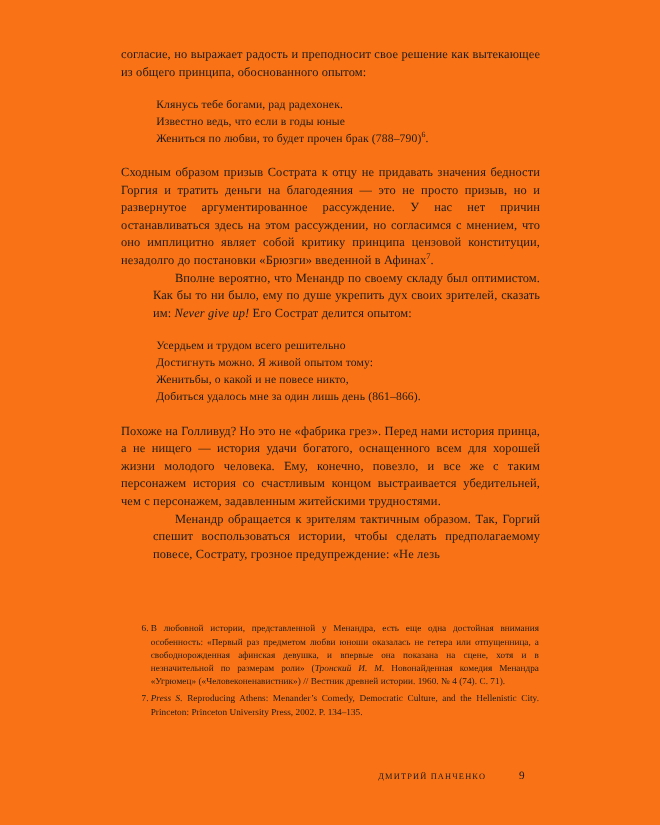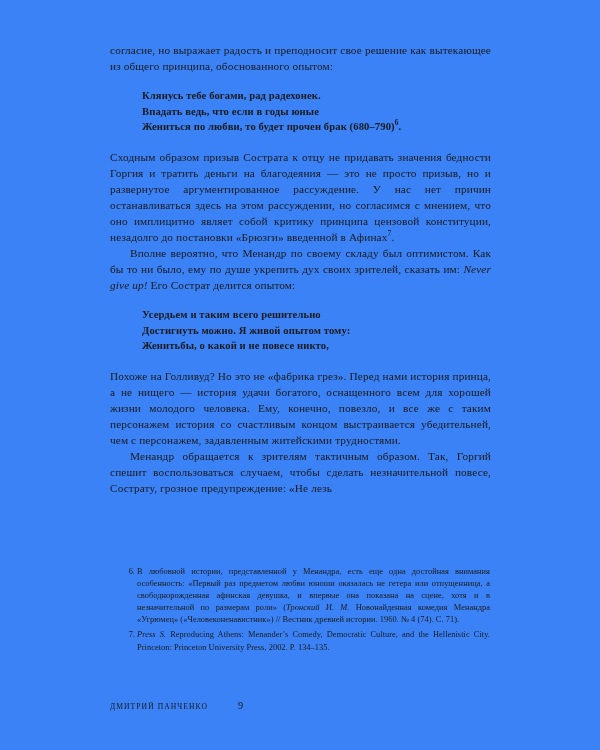--- a/index.html
+++ b/index.html
@@ -14,21 +14,21 @@
     position: relative;
     overflow: hidden;
     font-family: "Liberation Serif", "DejaVu Serif", serif;
     color: #1a1a1a;
     -webkit-font-smoothing: antialiased;
   }
 
   .page {
     position: absolute;
     inset: 0;
-    background: #3b82f6;
+    background: #f97316;
   }
 
   .content {
     position: absolute;
     left: 110px;
     top: 42px;
     width: 381px;
   }
 
   
@@ -36,31 +36,30 @@
     font-size: 11.3px;
     line-height: 16.05px;
     text-align: justify;
     text-justify: inter-word;
     margin: 0;
     hyphens: manual;
     letter-spacing: 0.01em;
   }
   .para.first-flush { text-indent: 0; }
   .para.indent { text-indent: 20px; }
-  .para + .para { margin-top: 0; }
+  .para + .para { margin-top: 0; margin-left: 29px; }
 
   
   .verse {
     margin: 14px 0 14px 0;
     padding-left: 32px;
     font-size: 10.6px;
     line-height: 15.6px;
     text-align: left;
     letter-spacing: 0.01em;
-    font-weight: bold;
   }
   .verse .vline {
     display: block;
     white-space: pre;
   }
 
   .ital { font-style: italic; }
 
   sup.fnref {
     font-size: 0.68em;
@@ -88,24 +87,25 @@
     position: absolute;
     left: 0;
     top: 0;
     width: 11px;
     text-align: right;
   }
 
   
   .footer {
     position: absolute;
-    left: 110px;
+    left: 96px;
     top: 700px;
     width: 381px;
     display: flex;
+    justify-content: flex-end;
     align-items: baseline;
     font-size: 7.6px;
   }
   .footer-author {
     letter-spacing: 0.14em;
     text-transform: uppercase;
     color: #1a1a1a;
     margin-right: 30px;
     white-space: nowrap;
   }
@@ -119,37 +119,38 @@
 <body>
 
 <div class="page">
 
   <div class="content">
 
     <p class="para first-flush">согласие, но выражает радость и преподносит свое решение как вытекающее из общего принципа, обоснованного опытом:</p>
 
     <div class="verse">
       <span class="vline">Клянусь тебе богами, рад радехонек.</span>
-      <span class="vline">Впадать ведь, что если в годы юные</span>
-      <span class="vline"><span>Жениться по любви, то будет прочен брак (680–790)</span><sup class="fnref">6</sup><span>.</span></span>
+      <span class="vline">Известно ведь, что если в годы юные</span>
+      <span class="vline"><span>Жениться по любви, то будет прочен брак (788–790)</span><sup class="fnref">6</sup><span>.</span></span>
     </div>
 
     <p class="para first-flush"><span>Сходным образом призыв Сострата к отцу не придавать значения бедности Горгия и тратить деньги на благодеяния — это не просто призыв, но и развернутое аргументированное рассуждение. У нас нет причин останавливаться здесь на этом рассуждении, но согласимся с мнением, что оно имплицитно являет собой критику принципа цензовой конституции, незадолго до постановки «Брюзги» введенной в Афинах</span><sup class="fnref">7</sup><span>.</span></p>
 
     <p class="para indent"><span>Вполне вероятно, что Менандр по своему складу был оптимистом. Как бы то ни было, ему по душе укрепить дух своих зрителей, сказать им: </span><span class="ital">Never give up!</span><span> Его Сострат делится опытом:</span></p>
 
     <div class="verse">
-      <span class="vline">Усердьем и таким всего решительно</span>
+      <span class="vline">Усердьем и трудом всего решительно</span>
       <span class="vline">Достигнуть можно. Я живой опытом тому:</span>
       <span class="vline">Женитьбы, о какой и не повесе никто,</span>
+      <span class="vline">Добиться удалось мне за один лишь день (861–866).</span>
     </div>
 
     <p class="para first-flush">Похоже на Голливуд? Но это не «фабрика грез». Перед нами история принца, а не нищего — история удачи богатого, оснащенного всем для хорошей жизни молодого человека. Ему, конечно, повезло, и все же с таким персонажем история со счастливым концом выстраивается убедительней, чем с персонажем, задавленным житейскими трудностями.</p>
 
-    <p class="para indent">Менандр обращается к зрителям тактичным образом. Так, Горгий спешит воспользоваться случаем, чтобы сделать незначительной повесе, Сострату, грозное предупреждение: «Не лезь</p>
+    <p class="para indent">Менандр обращается к зрителям тактичным образом. Так, Горгий спешит воспользоваться истории, чтобы сделать предполагаемому повесе, Сострату, грозное предупреждение: «Не лезь</p>
 
   </div>
 
   <div class="footnotes">
 
     <div class="fn">
       <span class="fnum">6.</span><span>В любовной истории, представленной у Менандра, есть еще одна достойная внимания особенность: «Первый раз предметом любви юноши оказалась не гетера или отпущенница, а свободнорожденная афинская девушка, и впервые она показана на сцене, хотя и в незначительной по размерам роли» (</span><span class="ital">Тронский И. М.</span><span> Новонайденная комедия Менандра «Угрюмец» («Человеконенавистник») // Вестник древней истории. 1960. № 4 (74). С. 71).</span>
     </div>
 
     <div class="fn">

